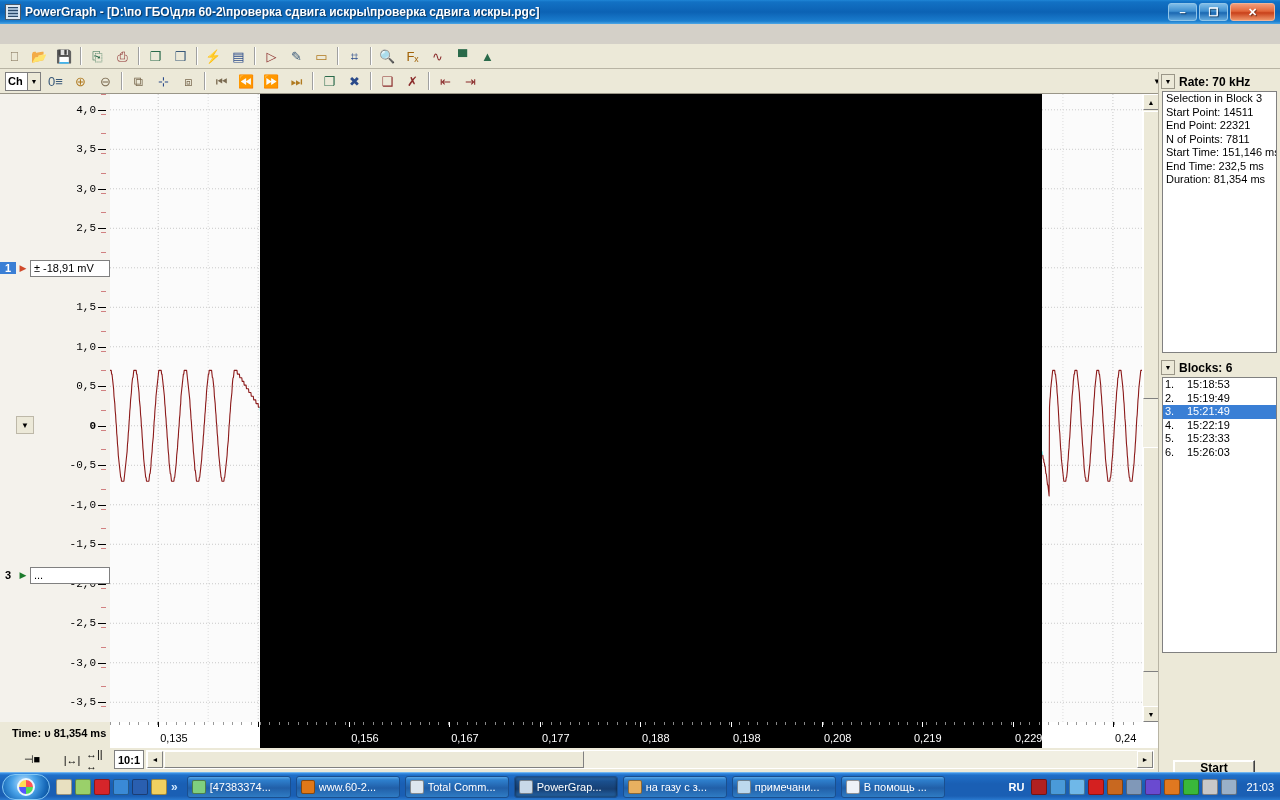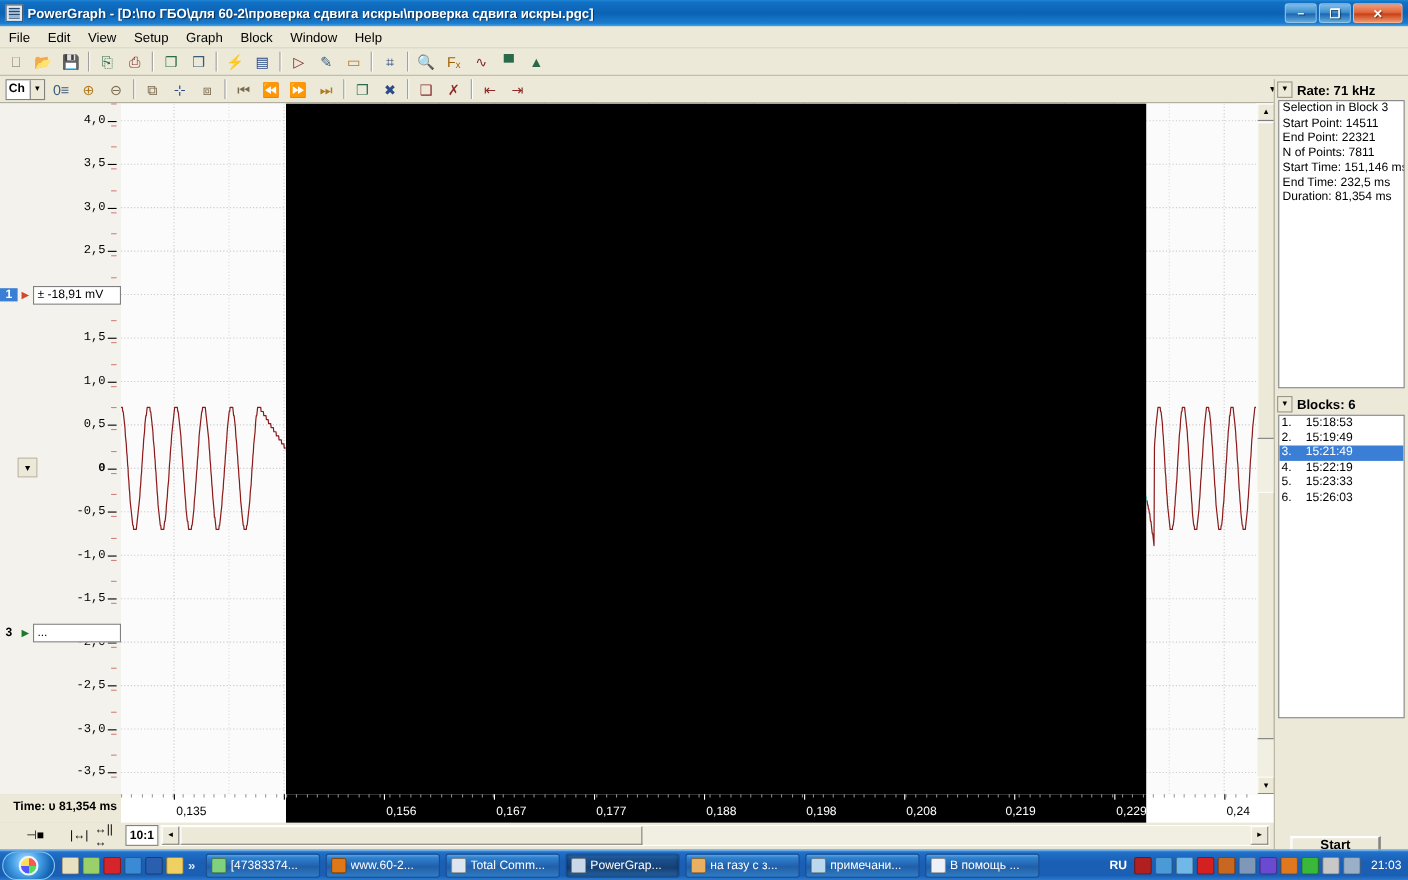--- a/index.html
+++ b/index.html
@@ -231,30 +231,20 @@
   <div class="titlebar">
     <div class="tb-icon"></div>
     <div class="tb-text">PowerGraph - [D:\по ГБО\для 60-2\проверка сдвига искры\проверка сдвига искры.pgc]</div>
     <div class="tb-buttons">
       <div class="tb-btn">–</div>
       <div class="tb-btn">❐</div>
       <div class="tb-btn close">✕</div>
     </div>
   </div>
 
-  <div class="menubar">
-    <div class="mi">File</div>
-    <div class="mi">Edit</div>
-    <div class="mi">View</div>
-    <div class="mi">Setup</div>
-    <div class="mi">Graph</div>
-    <div class="mi">Block</div>
-    <div class="mi">Window</div>
-    <div class="mi">Help</div>
-  </div>
 
   <div class="toolbar row1" id="tb1">
       <div class="tbtn">
         <span class="ico" style="color: rgb(122, 106, 80);">⎕</span>
       </div>
       <div class="tbtn">
         <span class="ico" style="color: rgb(138, 42, 42);">📂</span>
       </div>
       <div class="tbtn">
         <span class="ico" style="color: rgb(138, 42, 42);">💾</span>
@@ -698,21 +688,21 @@
     <div class="hscroll">
       <div class="hs-btn" style="left:0">◄</div>
       <div class="hs-thumb" style="left:17px;width:420px"></div>
       <div class="hs-btn" style="right:0">►</div>
     </div>
   </div>
 
   <div id="rightpanel">
     <div class="rp-header">
       <span class="rp-drop">▼</span>
-      <span>Rate: 71 kHz</span>
+      <span>Rate: 70 kHz</span>
     </div>
     <div class="rp-list" id="selinfo" style="height:262px">
         <div class="li">Selection in Block 3</div>
         <div class="li">Start Point: 14511</div>
         <div class="li">End Point: 22321</div>
         <div class="li">N of Points: 7811</div>
         <div class="li">Start Time: 151,146 ms</div>
         <div class="li">End Time: 232,5 ms</div>
         <div class="li">Duration: 81,354 ms</div>
       </div>

